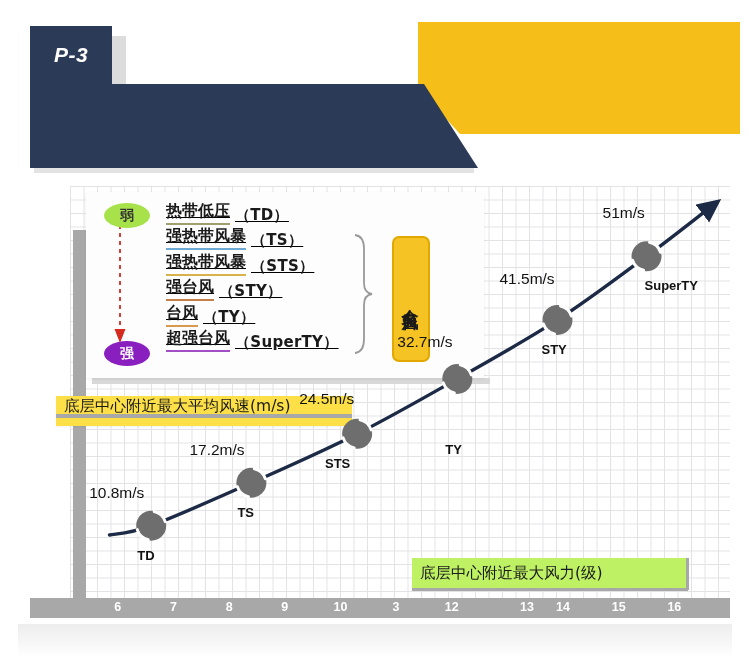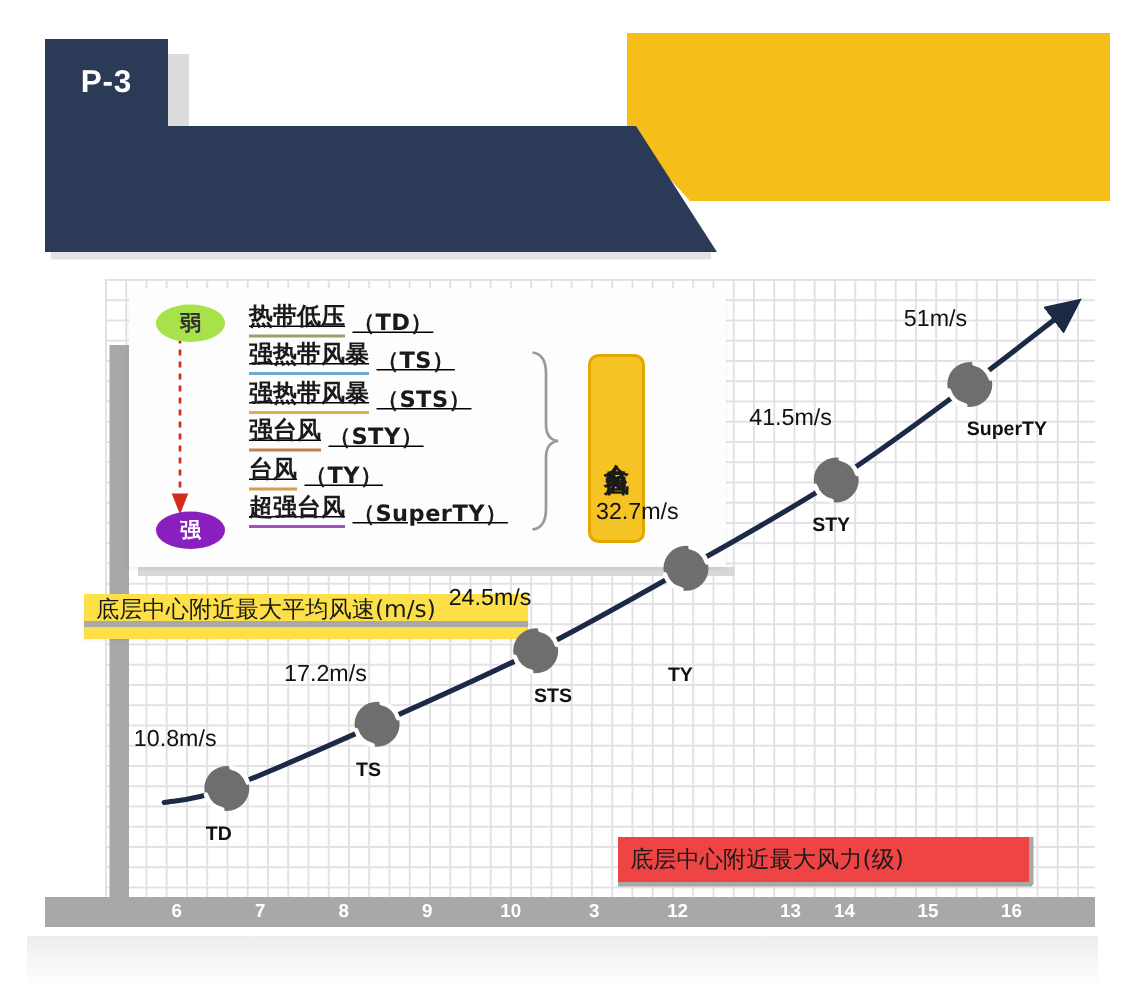--- a/index.html
+++ b/index.html
@@ -36,21 +36,21 @@
     position:absolute;left:30px;top:26px;width:82px;height:58px;
     background:#2B3A56;z-index:4;
   }
   .p3-badge-shadow{
     position:absolute;left:112px;top:36px;width:14px;height:58px;
     background:#DCDCDC;z-index:2;
   }
   .p3-text{
     position:absolute;left:30px;top:26px;width:82px;height:58px;
     display:flex;align-items:center;justify-content:center;
-    color:#ffffff;font-size:21px;font-weight:bold;
+    color:#ffffff;font-size:21px;font-style:italic;font-weight:bold;
     letter-spacing:0.5px;z-index:5;
   }
 
   .hdr-navy{
     position:absolute;left:30px;top:84px;width:448px;height:84px;
     background:#2B3A56;
     clip-path:polygon(0 0,394px 0,448px 84px,0 84px);
     z-index:4;
   }
   .hdr-navy-shadow{
@@ -159,21 +159,21 @@
     padding-left:8px;font-size:15.5px;color:#1A1A1A;white-space:nowrap;
     font-family:"DejaVu Sans","Liberation Sans",sans-serif;
   }
   .ylabel-underline{
     position:absolute;left:56px;top:414px;width:296px;height:4px;
     background:#A8A8A8;z-index:5;
   }
 
   .xlabel-box{
     position:absolute;left:412px;top:558px;width:276px;height:30px;
-    background:#ef4444;z-index:4;display:flex;align-items:center;
+    background:#bef264;z-index:4;display:flex;align-items:center;
   }
   .xlabel-box span{
     padding-left:8px;font-size:15.5px;color:#1A1A1A;white-space:nowrap;
     font-family:"DejaVu Sans","Liberation Sans",sans-serif;
   }
   .xlabel-underline{
     position:absolute;left:412px;top:588px;width:276px;height:3px;
     background:#A8A8A8;z-index:5;
   }
   .xlabel-tick{
@@ -330,21 +330,21 @@
         </g>
       </g>
   </svg>
 
   <div id="pt-labels">
       <div class="pt-label" style="left: 89.2174px; top: 483.64px;">10.8m/s</div>
       <div class="pt-name" style="left: 137.217px; top: 547.64px;">TD</div>
       <div class="pt-label" style="left: 189.391px; top: 440.76px;">17.2m/s</div>
       <div class="pt-name" style="left: 237.391px; top: 504.76px;">TS</div>
       <div class="pt-label" style="left: 299.13px; top: 389.85px;">24.5m/s</div>
-      <div class="pt-name" style="left: 356px; top: 455.85px;">STS</div>
+      <div class="pt-name" style="left: 325px; top: 455.85px;">STS</div>
       <div class="pt-label" style="left: 397.304px; top: 332.91px;">32.7m/s</div>
       <div class="pt-name" style="left: 445.304px; top: 400.91px; margin-top: 41px;">TY</div>
       <div class="pt-label" style="left: 499.478px; top: 269.95px;">41.5m/s</div>
       <div class="pt-name" style="left: 541.478px; top: 341.95px;">STY</div>
       <div class="pt-label" style="left: 602.522px; top: 204.3px;">51m/s</div>
       <div class="pt-name" style="left: 644.522px; top: 278.3px;">SuperTY</div>
     </div>
 
 </div>
 

